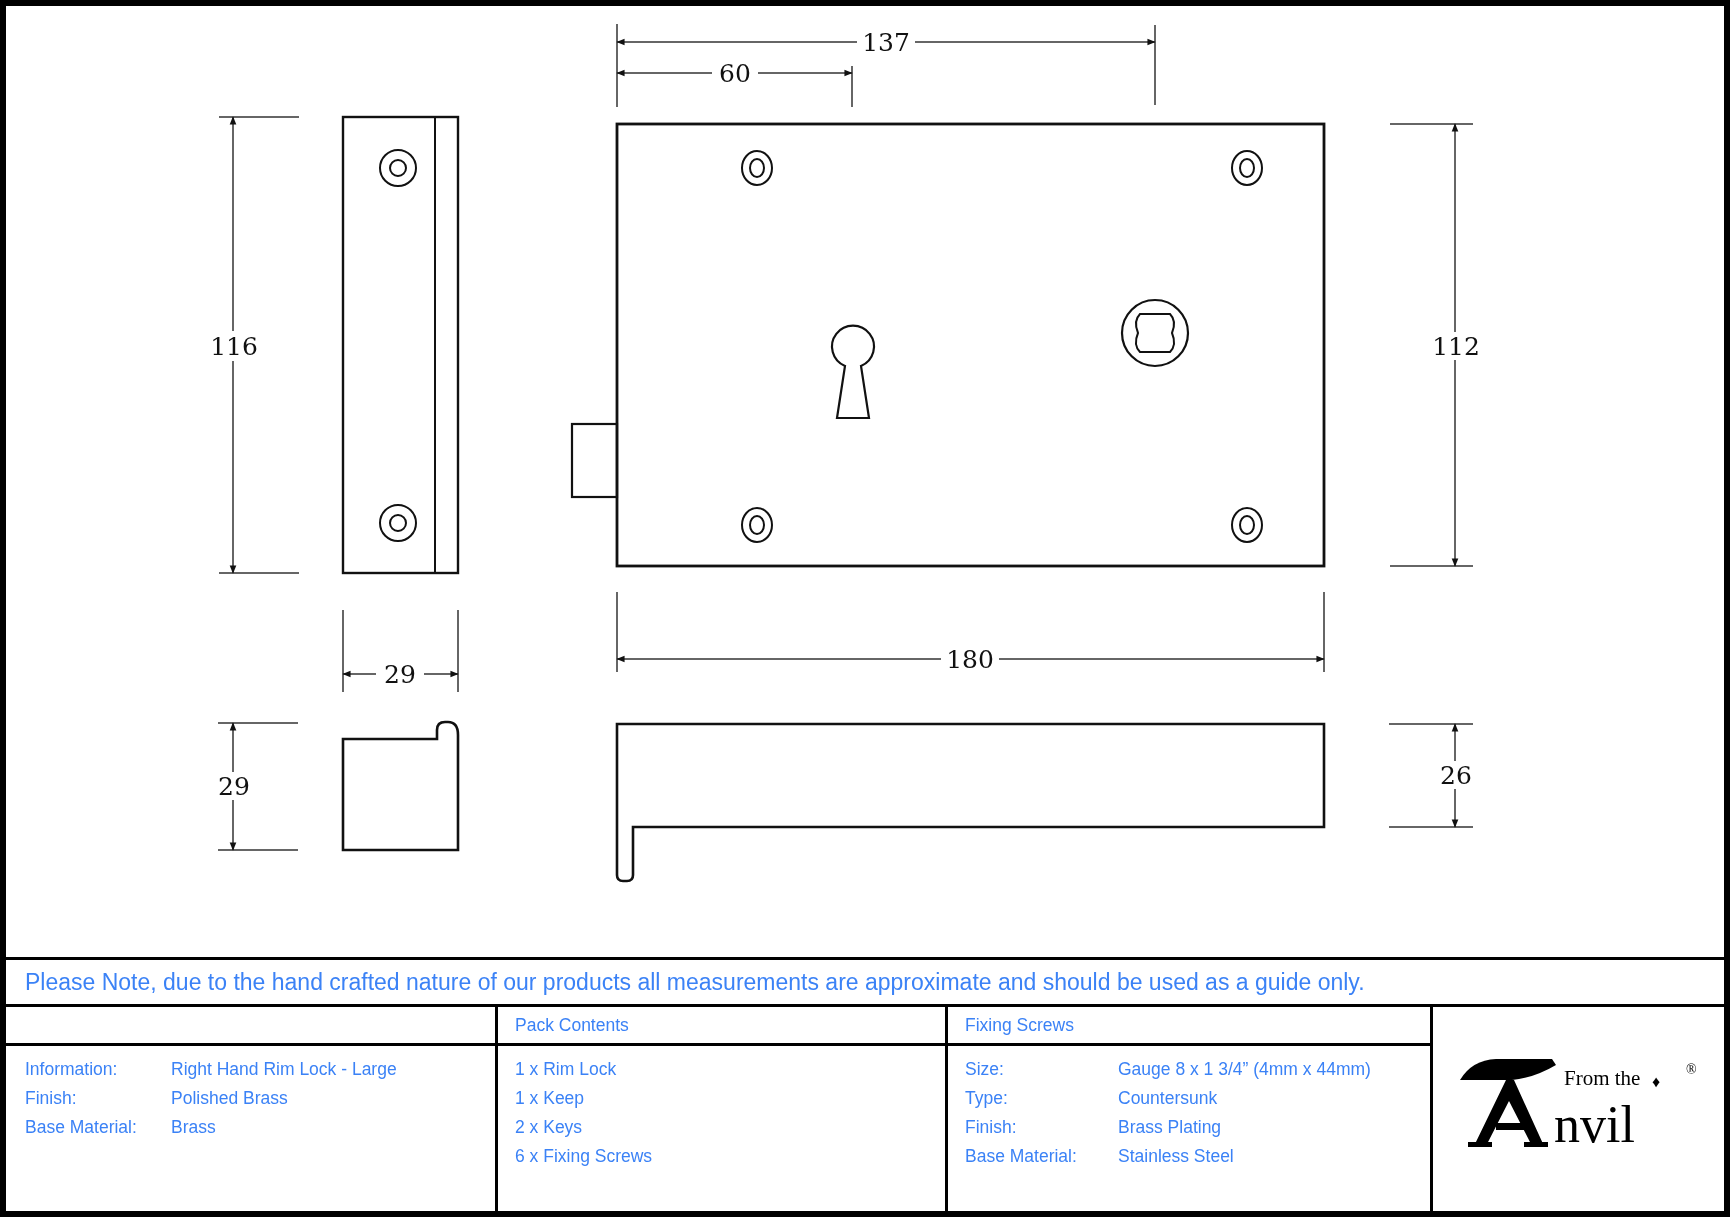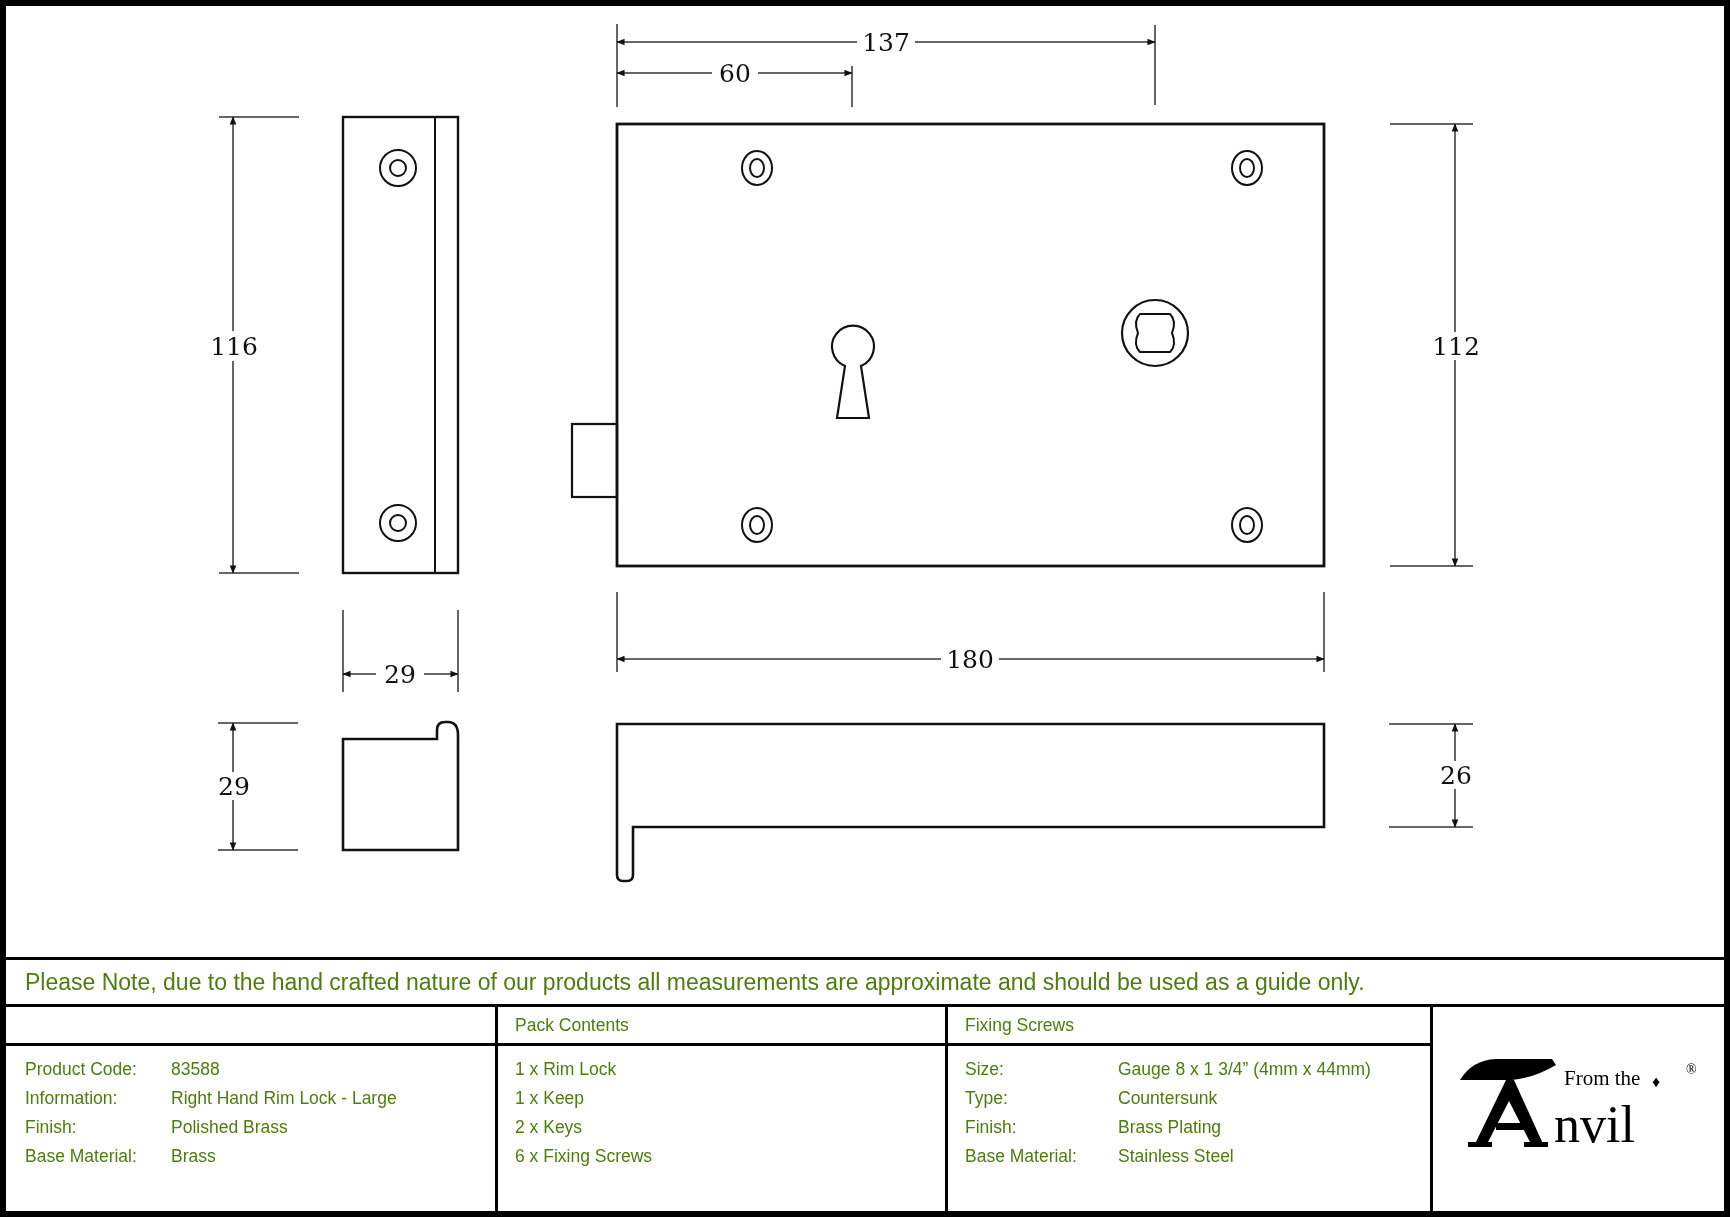--- a/index.html
+++ b/index.html
@@ -4,21 +4,21 @@
 <style>
   html,body{margin:0;padding:0;background:#e8e8e8;}
   .page{
     position:relative;
     width:1730px;height:1217px;
     background:#ffffff;
     border:6px solid #000;
     box-sizing:border-box;
     overflow:hidden;
     font-family:"Liberation Sans",sans-serif;
-    color:#4d7c0f;
+    color:#3b82f6;
   }
   .drawing-svg{position:absolute;left:0;top:0;}
   .hrule{position:absolute;left:0;width:1718px;height:3px;background:#000;}
   .vrule{position:absolute;width:3px;background:#000;}
   .note-row{
     position:absolute;left:0;top:954px;width:1718px;height:44px;
     display:flex;align-items:center;
     font-size:23px;
   }
   .note-row span{padding-left:19px;}
@@ -153,24 +153,20 @@
   </div>
 
   <div class="hrule" style="top:1037px;width:1424px;"></div>
 
   <div class="vrule" style="left:489px;top:998px;height:207px;"></div>
   <div class="vrule" style="left:939px;top:998px;height:207px;"></div>
   <div class="vrule" style="left:1424px;top:998px;height:207px;"></div>
 
   <div class="cell-col" id="prodinfo-col" style="left:19px;width:460px;">
     <div class="kv-row">
-      <span class="kv-label">Product Code:</span>
-      <span class="kv-value">83588</span>
-    </div>
-    <div class="kv-row">
       <span class="kv-label">Information:</span>
       <span class="kv-value">Right Hand Rim Lock - Large</span>
     </div>
     <div class="kv-row">
       <span class="kv-label">Finish:</span>
       <span class="kv-value">Polished Brass</span>
     </div>
     <div class="kv-row">
       <span class="kv-label">Base Material:</span>
       <span class="kv-value">Brass</span>

